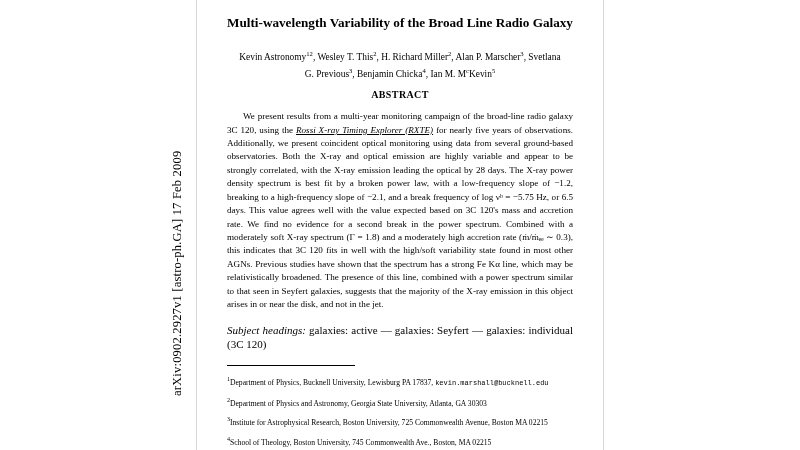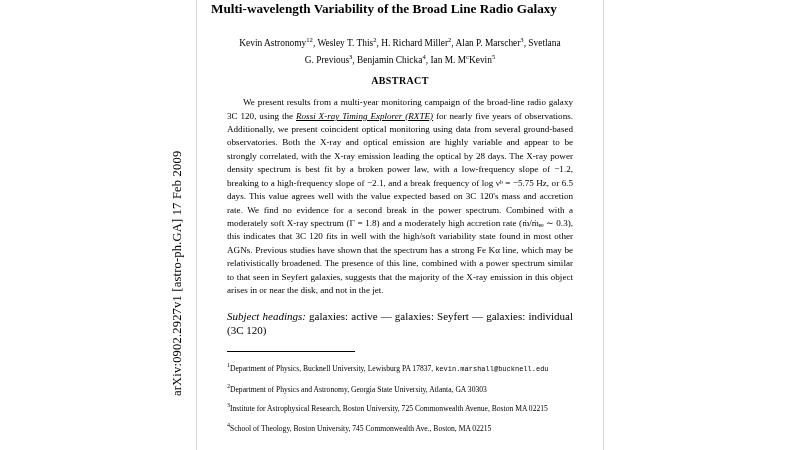--- a/index.html
+++ b/index.html
@@ -51,22 +51,23 @@
     border-left: 1px solid #d8d8d8;
     border-right: 1px solid #d8d8d8;
     box-sizing: border-box;
     padding: 0 14px;
   }
   .title {
     font-family: "Liberation Serif", serif;
     font-weight: bold;
     font-size: 13.2px;
     line-height: 17px;
+    text-align: center;
     margin-top: 0px;
-    padding-top: 0px;
+    padding-top: 14px;
   }
   .title .line2 { display: block; }
   .authors {
     margin-top: 16px;
     font-size: 9.4px;
     line-height: 14px;
     text-align: center;
   }
   .authors sup { font-size: 6.6px; vertical-align: super; }
   .abstract-head {

